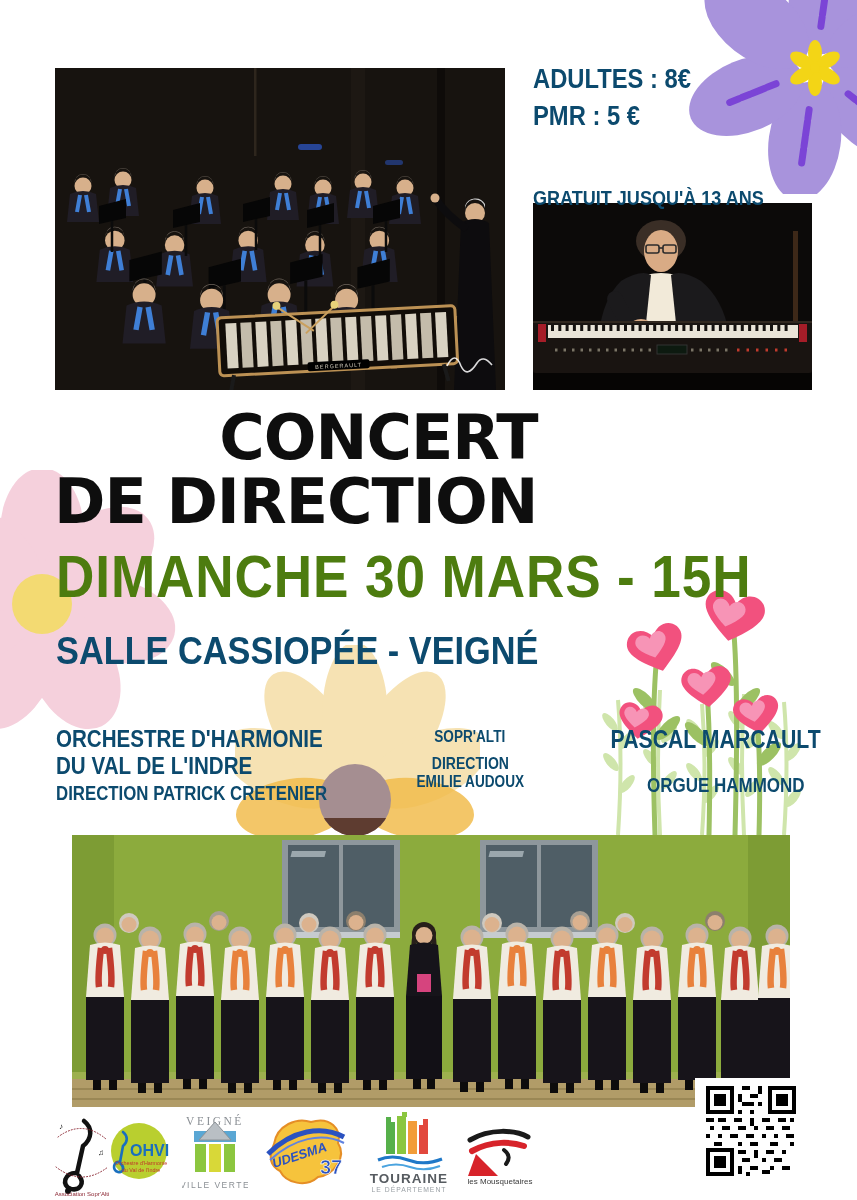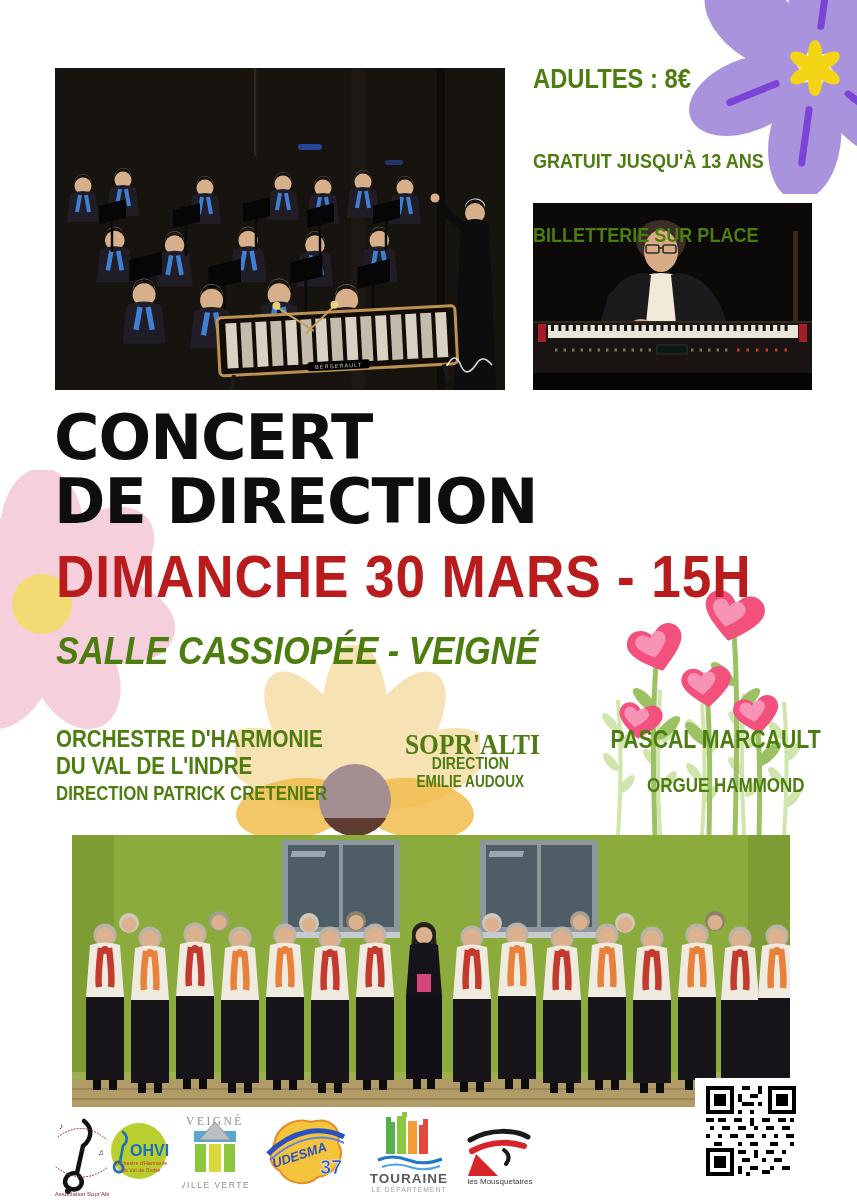--- a/index.html
+++ b/index.html
@@ -1,40 +1,40 @@
 <!DOCTYPE html>
 <html><head>
 <meta charset="utf-8">
 <style>
   html,body{margin:0;padding:0;background:#e9e9e9;}
   .poster{position:relative;width:857px;height:1200px;background:#ffffff;overflow:hidden;
           font-family:"Liberation Sans",sans-serif;margin:0 auto;}
   .abs{position:absolute;}
   .flower{z-index:1;}
   .photo{z-index:2;}
-  .txt{z-index:3;color:#4d7c0f;}
+  .txt{z-index:3;color:#0c4a6e;}
   .cond{display:inline-block;transform:scaleX(.88);transform-origin:0 50%;white-space:nowrap;font-weight:800;}
   .condc{display:inline-block;transform:scaleX(.85);transform-origin:50% 50%;white-space:nowrap;font-weight:800;}
 
   
   .tickets{left:533px;top:66px;line-height:1;}
   .tickets .big{font-size:27px;height:37px;}
   .tickets .small{font-size:20.5px;height:26px;margin-top:48px;}
 
   
   .title{left:54px;top:406px;font-size:62px;line-height:64px;font-weight:900;
-         font-family:"DejaVu Sans",sans-serif;letter-spacing:-1px;color:#0e0e0e;}
-  .date{left:56px;top:543px;font-size:59px;color:#b91c1c;letter-spacing:1px;}
-  .venue{left:56px;top:629px;font-size:39px;font-style:italic;}
+         font-family:"DejaVu Sans",sans-serif;letter-spacing:-1px;color:#0e0e0e;text-align:right;}
+  .date{left:56px;top:543px;font-size:59px;color:#4d7c0f;letter-spacing:1px;}
+  .venue{left:56px;top:629px;font-size:39px;}
 
   
   .perf1{left:56px;top:725px;line-height:27px;font-size:24.5px;}
   .perf1 .l3{font-size:20.5px;text-decoration:underline;}
   .perf2{left:393px;top:729px;width:154px;text-align:center;line-height:1;}
-  .perf2 .n{font-size:30px;height:26px;font-family:Liberation Serif, serif;}
+  .perf2 .n{font-size:16px;height:26px;}
   .perf2 .d{font-size:16.5px;height:19px;}
   .perf2 .dir{font-size:16px;}
   .perf3{left:592px;top:727px;width:216px;text-align:center;line-height:1;}
   .perf3 .n{font-size:25px;text-align:right;}
   .perf3 .i{font-size:20px;margin-top:23px;transform:translateX(26px);}
 
   
   .logos{z-index:3;}
   .serif{font-family:"Liberation Serif",serif;}
   .mousq-label{font-size:8px;color:#3a3a3a;}
@@ -302,22 +302,22 @@
       <line x1="18" y1="125" x2="258" y2="125" stroke="#151210" stroke-width="6" stroke-dasharray="3 4.3"></line>
       <line x1="22" y1="147" x2="198" y2="147" stroke="#7a7466" stroke-width="3" stroke-dasharray="2.5 6"></line>
       <line x1="204" y1="147" x2="256" y2="147" stroke="#c23b2e" stroke-width="3" stroke-dasharray="2.5 7"></line>
       <rect x="124" y="142" width="30" height="9" fill="#0d1a10" stroke="#333" stroke-width="1"></rect>
       <rect x="0" y="170" width="279" height="17" fill="#060504"></rect>
     </g>
   </svg>
 
   <div class="abs txt tickets">
     <div class="big"><span class="cond">ADULTES : 8€</span></div>
+    <div class="big"><span class="cond">PMR : 5 €</span></div>
     <div class="small"><span class="cond">GRATUIT JUSQU'À 13 ANS</span></div>
-    <div class="small"><span class="cond">BILLETTERIE SUR PLACE</span></div>
   </div>
 
   <div class="abs txt title">
     <div>CONCERT</div>
     <div>DE DIRECTION</div>
   </div>
   <div class="abs txt date">
     <span class="cond" style="transform:scaleX(.9);">DIMANCHE 30 MARS - 15H</span>
   </div>
   <div class="abs txt venue">

